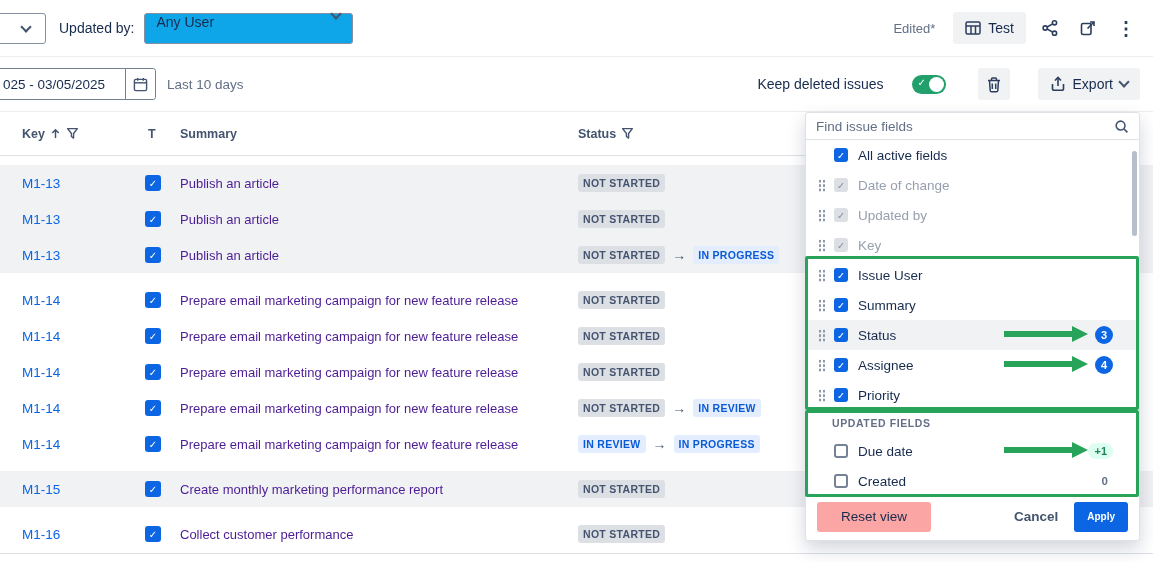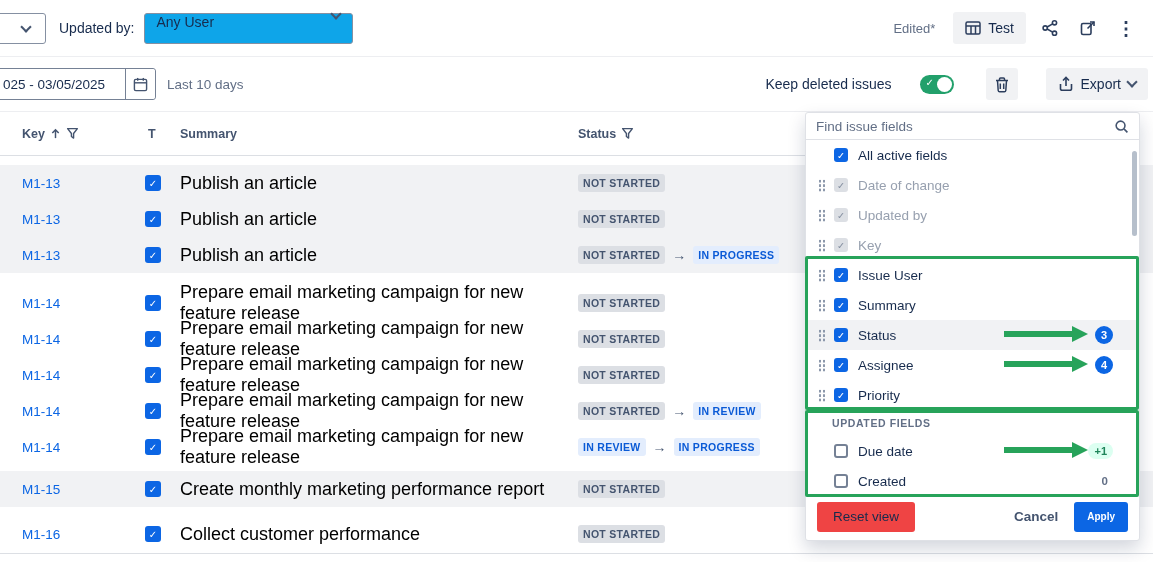--- a/index.html
+++ b/index.html
@@ -20,42 +20,42 @@
   .btn.gray{background:#F1F2F4;color:#172B4D}
   .icon-btn{width:28px;height:28px;background:none;border:none;display:flex;align-items:center;justify-content:center;color:#2C3E5D;cursor:pointer}
   .kebab{font-size:19px;font-weight:700;color:#2C3E5D;line-height:1}
 
   
   .toolbar{position:absolute;top:57px;left:0;right:0;height:55px;border-bottom:1px solid #EDEEF1;display:flex;align-items:center}
   .date-field{position:absolute;left:-70px;top:11px;width:226px;height:32px;border:1px solid #758195;border-radius:3px;background:#fff}
   .date-field .val{position:absolute;left:72px;top:8px;font-size:13.5px;color:#172B4D}
   .cal-btn{position:absolute;right:0;top:0;bottom:0;width:30px;border-left:1px solid #758195;display:flex;align-items:center;justify-content:center;background:#fff;border-radius:0 3px 3px 0;cursor:pointer}
   .hint{margin-left:167px;color:#626F86;font-size:13.5px}
-  .toolbar-right{margin-left:auto;display:flex;align-items:center;gap:28px;padding-right:5px}
+  .toolbar-right{margin-left:auto;display:flex;align-items:center;gap:28px;padding-right:13px}
   .kd-label{color:#172B4D}
   .toggle{width:34px;height:19px;border-radius:10px;background:var(--toggle,#22A06B);position:relative;cursor:pointer;margin-right:4px}
   .toggle .tick{position:absolute;left:6px;top:2.5px;color:#fff;font-size:10px;font-weight:700}
   .toggle .knob{position:absolute;right:2px;top:2px;width:15px;height:15px;border-radius:50%;background:#fff}
   .sq-btn{width:32px;height:32px;background:#F1F2F4;border:none;border-radius:3px;display:flex;align-items:center;justify-content:center;cursor:pointer}
   .btn.blue-light{background:#E9F2FF;color:var(--accent,#0C66E4);font-weight:500}
   .btn.blue-light .chev{color:var(--accent,#0C66E4)}
 
   
   .thead{position:absolute;top:112px;left:0;width:805px;height:44px;border-bottom:1px solid #DCDFE4;display:grid;grid-template-columns:145px 35px 398px 1fr;align-items:center;font-size:12.5px;font-weight:700;color:#44546F;background:#fff}
   .th{display:flex;align-items:center;gap:5px}
   .th.key{padding-left:22px}
   .th.type{padding-left:3px}
   .tbody{position:absolute;top:156px;left:0;width:1153px;padding-top:9px}
   .tgroup{margin-bottom:9px}
   .tgroup.shaded .trow{background:#F1F2F4}
   .trow{display:grid;grid-template-columns:145px 35px 398px 1fr;align-items:center;height:36px;cursor:pointer}
   .c-key{padding-left:22px}
   .key-link{color:var(--accent,#0C66E4);font-size:13.5px;cursor:pointer}
   .task-icon{width:16px;height:16px;background:var(--accent,#0C66E4);border-radius:3px;color:#fff;font-size:10px;font-weight:700;display:flex;align-items:center;justify-content:center}
-  .c-sum{font-size:18px;color:#000000}
+  .c-sum{font-size:13px;color:#4c1d95}
   .c-status{display:flex;align-items:center}
   .loz{display:inline-block;padding:3px 5px;border-radius:3px;font-size:10.5px;font-weight:700;letter-spacing:.3px;white-space:nowrap}
   .loz.g{background:#DCDFE4;color:#44546F}
   .loz.b{background:#E3EDFD;color:#0A5AD6}
   .tr-arrow{margin:0 7px;color:#44546F;font-size:14px;font-weight:700}
   .bottom-line{position:absolute;top:553px;left:0;width:1153px;height:1px;background:#DCDFE4}
 
   
   .panel{position:absolute;left:805px;top:112px;width:335px;height:429px;background:#fff;border:1px solid #DFE1E6;border-radius:3px;box-shadow:0 8px 18px rgba(9,30,66,.18);z-index:5}
   .panel-search{display:flex;align-items:center;height:27px;padding:0 10px;border-bottom:1px solid #DFE1E6}
@@ -71,21 +71,21 @@
   .cb.dis{background:#DCDFE4;color:#8590A2}
   .cb.off{border:2px solid #758195;background:#fff;color:transparent}
   .plabel{margin-left:10px;font-size:13.5px;color:#172B4D}
   .plabel.dim{color:#97A0AF}
   .badge{margin-left:auto}
   .badge.blue{width:18px;height:18px;border-radius:50%;background:var(--accent,#0C66E4);color:#fff;font-size:11px;font-weight:700;display:flex;align-items:center;justify-content:center}
   .badge.green{padding:2px 6px;border-radius:9px;background:#DCFFF1;color:#1F845A;font-size:11px;font-weight:700}
   .badge.plain{color:#626F86;font-size:11.5px;font-weight:700;margin-right:5px}
   .sect{height:26px;display:flex;align-items:center;padding-left:26px;font-size:10.5px;font-weight:700;color:#626F86;letter-spacing:.6px}
   .panel-footer{position:absolute;left:0;right:0;bottom:0;height:47px;display:flex;align-items:center;padding:0 11px}
-  .reset-btn{background:#ef4444;border:none;border-radius:3px;height:30px;padding:0 16px;font-family:inherit;font-size:13.5px;color:#172B4D;cursor:pointer}
+  .reset-btn{background:#fca5a5;border:none;border-radius:3px;height:30px;padding:0 24px;font-family:inherit;font-size:13.5px;color:#172B4D;cursor:pointer}
   .cancel-btn{margin-left:auto;background:none;border:none;font-family:inherit;font-size:13.5px;font-weight:600;color:#44546F;cursor:pointer}
   .apply-btn{margin-left:16px;background:var(--accent,#0C66E4);color:#fff;border:none;border-radius:3px;height:30px;padding:0 13px;font-family:inherit;font-size:10px;font-weight:600;cursor:pointer}
   .panel-scroll{position:absolute;right:2px;top:38px;width:5px;height:85px;border-radius:3px;background:#B6BFCB;cursor:pointer}
 
   
   .anno-box{position:absolute;border:3px solid var(--green,#27A35A);border-radius:2px;z-index:10;pointer-events:none}
   #box1{left:805px;top:256px;width:334px;height:154px}
   #box2{left:805px;top:410px;width:334px;height:87px}
   .anno-arrow{position:absolute;width:84px;height:16px;z-index:11;pointer-events:none}
   .anno-arrow .shaft{position:absolute;left:0;top:5px;width:68px;height:6px;background:var(--green,#27A35A)}

